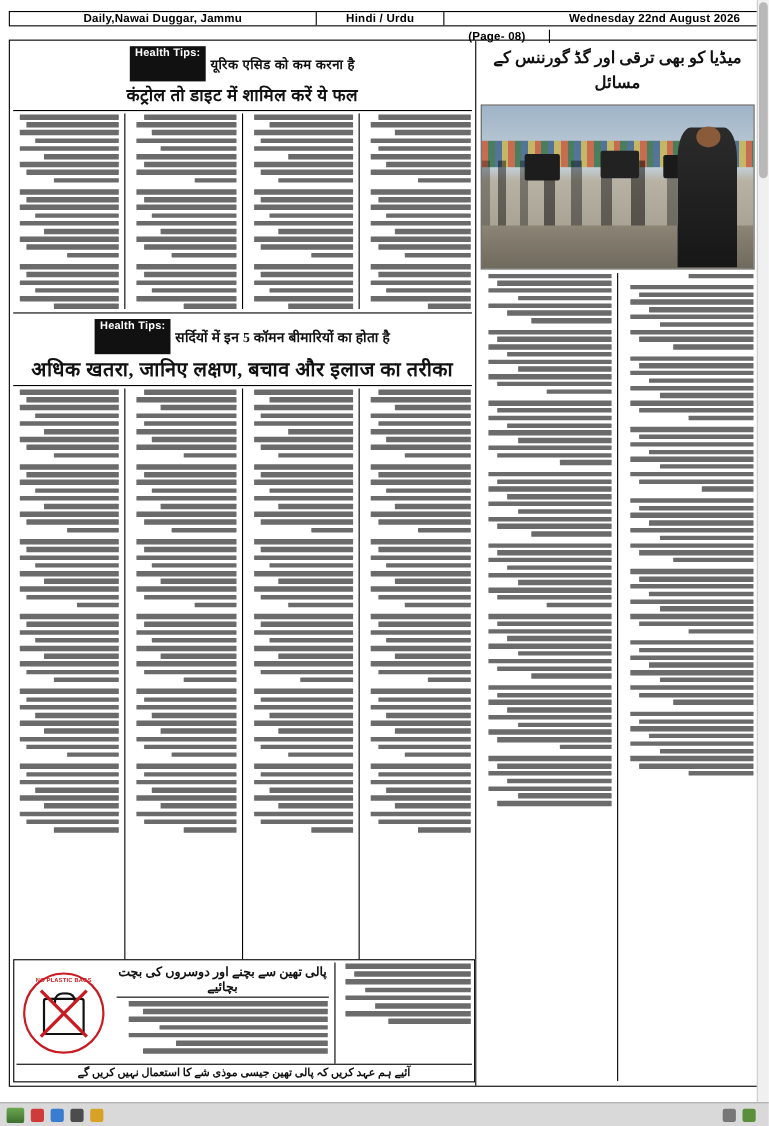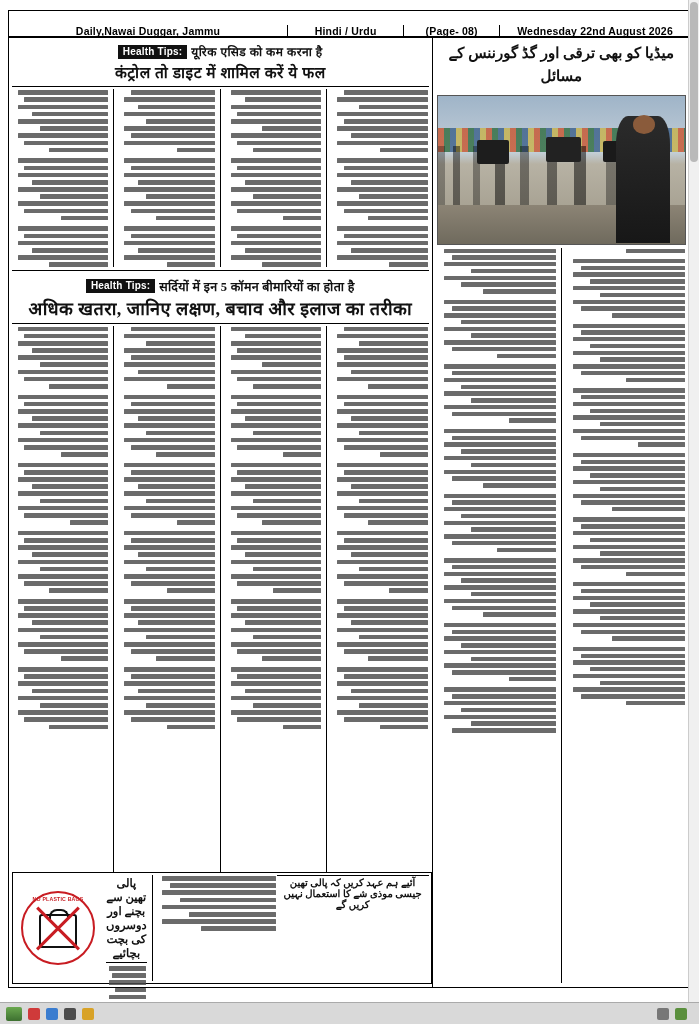--- a/index.html
+++ b/index.html
@@ -6,24 +6,24 @@
   body{font-family:"Liberation Sans", sans-serif;}
   .page{
     position:relative;
     width:699px;height:1024px;
     background:#ffffff;
     overflow:hidden;
     box-sizing:border-box;
   }
   
   .masthead{
-    position:absolute;left:8px;top:10px;width:683px;height:28px;
+    position:absolute;left:8px;top:10px;width:683px;height:14px;
     border:1.6px solid #000;
     box-sizing:border-box;
-    display:flex;align-items:flex-end;
+    display:flex;align-items:flex-start;
   }
   .mh-cell{
     display:flex;align-items:center;justify-content:center;
     font-size:10.5px;font-weight:bold;color:#000;
     letter-spacing:0.2px;white-space:nowrap;
   }
   .mh-left{width:41%;border-right:1.4px solid #000;}
   .mh-mid{width:17%;border-right:1.4px solid #000;}
   .mh-page{width:14%;border-right:1.4px solid #000;margin-top:16px;}
   .mh-right{width:28%;}
@@ -51,21 +51,21 @@
     position:relative;
     text-align:center;
     padding:2px 0 3px 0;
     border-bottom:1px solid #000;
     margin-bottom:2px;
   }
   .tips-tag{
     display:inline-block;
     background:#111;color:#fff;
     font-size:10px;font-weight:bold;
-    padding:1px 5px 2px 5px;
+    padding:1px 5px 20px 5px;
     vertical-align:middle;
     margin-right:4px;
     letter-spacing:0.2px;
   }
   .hl-hi{
     display:inline-block;
     font-family:"Liberation Serif", serif;
     font-size:12px;font-weight:bold;color:#111;
     vertical-align:middle;
     letter-spacing:0.5px;
@@ -173,21 +173,21 @@
   .rt .ln{height:4.4px;margin-bottom:2.4px;}
   
   .ad{
     position:absolute;left:3px;right:0;bottom:3px;
     height:112px;
     border:1.4px solid #000;
     box-sizing:border-box;
     background:#fff;
     padding:2px;
     display:flex;
-    flex-direction:row;
+    flex-direction:column;
   }
   .ad-top{display:flex;flex:1;gap:3px;}
   .ad-logo{
     width:86px;display:flex;flex-direction:column;align-items:center;justify-content:center;
   }
   .no-plastic{
     width:70px;height:70px;border:2px solid #c81c22;border-radius:50%;
     position:relative;display:flex;align-items:center;justify-content:center;
     background:#fff;
   }

